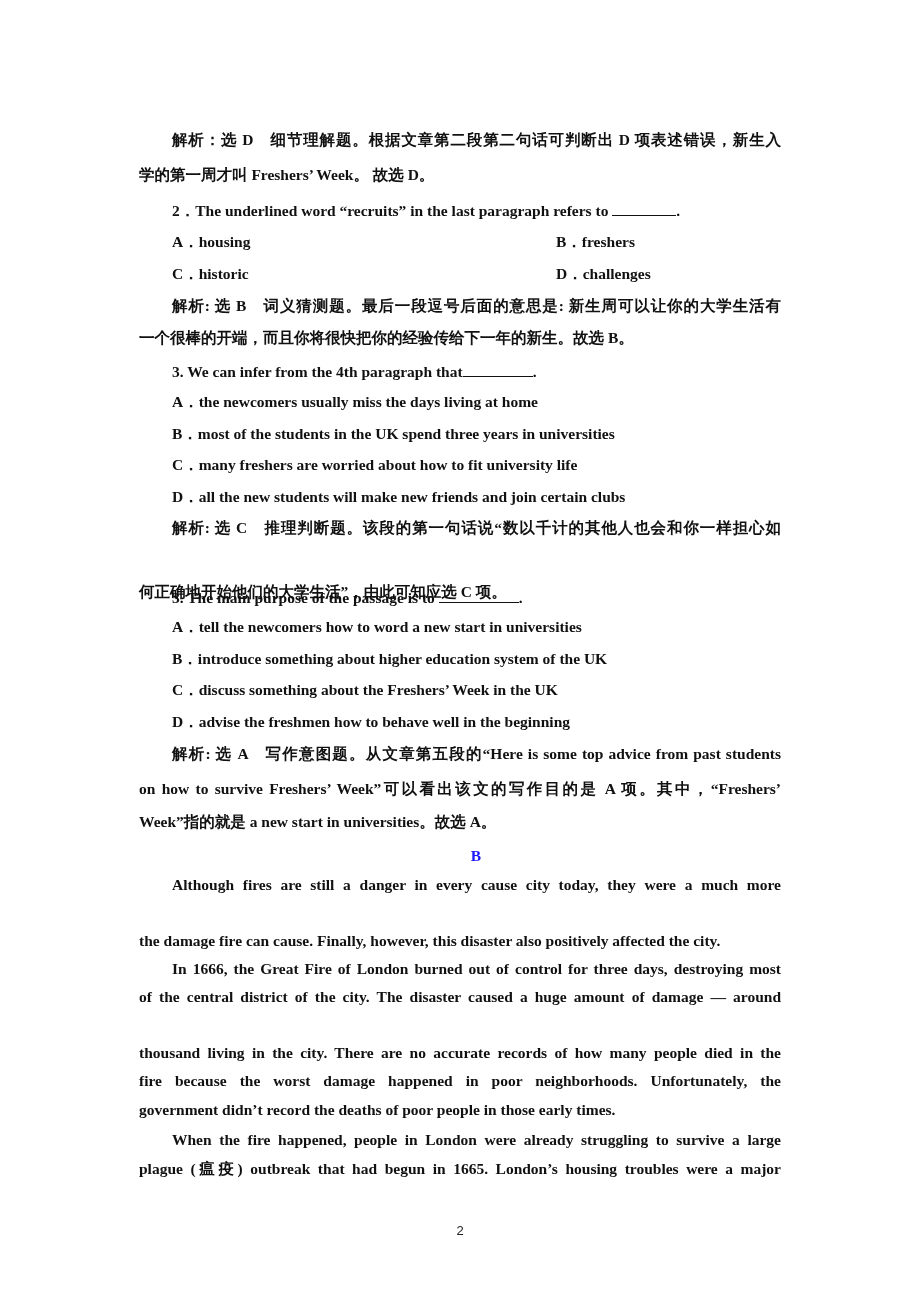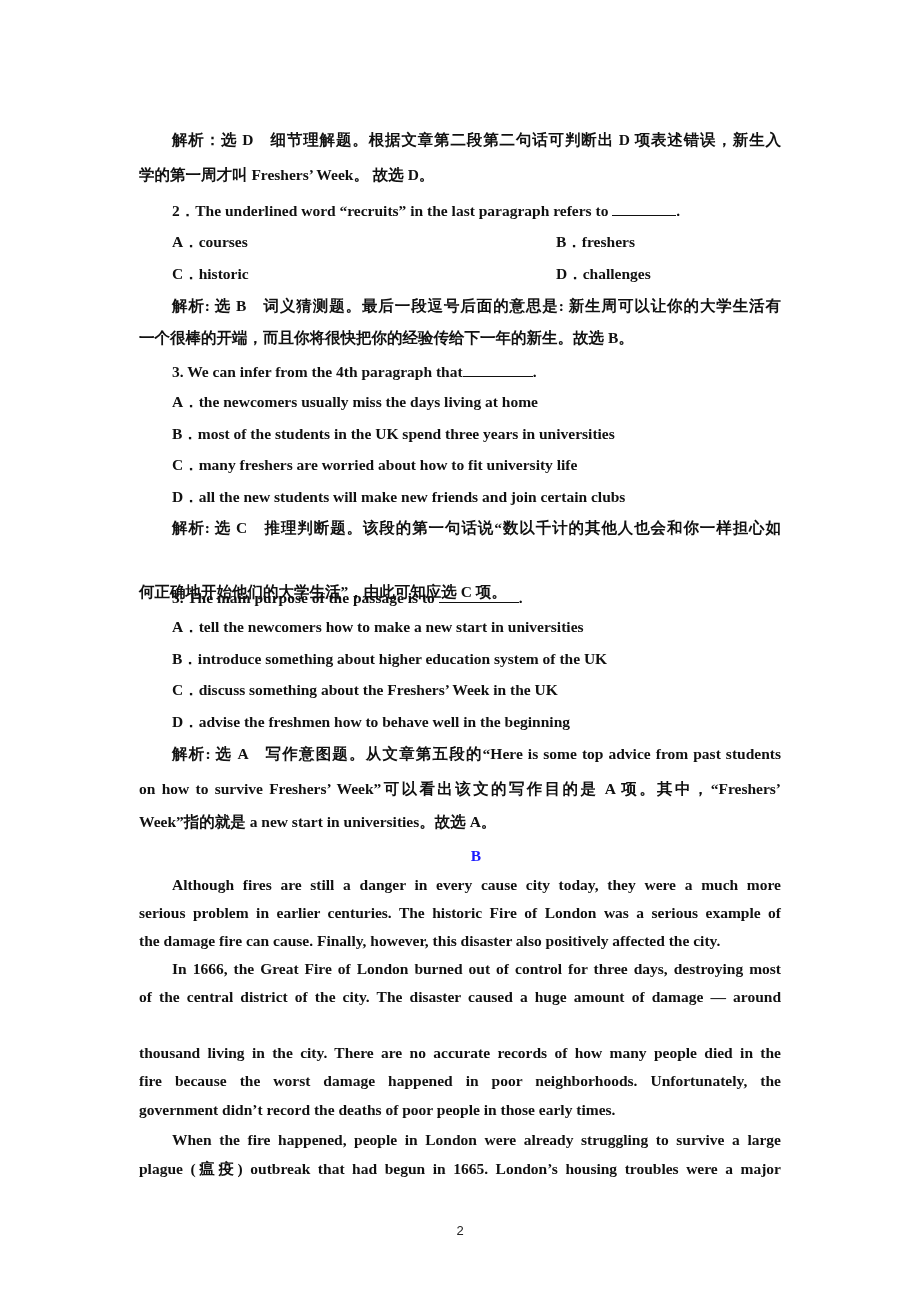--- a/index.html
+++ b/index.html
@@ -19,21 +19,21 @@
 
 <div class="page">
 
   <div class="line ind just" style="top:114px">解析：选 D　细节理解题。根据文章第二段第二句话可判断出 D 项表述错误，新生入</div>
   <div class="line" style="top:149px">学的第一周才叫 Freshers’ Week。 故选 D。</div>
 
   <div class="line ind" style="top:185px">
     <span>2．The underlined word “recruits” in the last paragraph refers to </span><span class="blank" style="width:64px"></span><span>.</span>
   </div>
   <div class="line ind" style="top:216px">
-    <span>A．courses</span>
+    <span>A．housing</span>
   </div>
   <div class="line" style="top:216px; left:556px; width:220px">B．freshers</div>
   <div class="line ind" style="top:248px">C．historic</div>
   <div class="line" style="top:248px; left:556px; width:220px">D．challenges</div>
 
   <div class="line ind just" style="top:280px">解析: 选 B　词义猜测题。最后一段逗号后面的意思是: 新生周可以让你的大学生活有</div>
   <div class="line" style="top:312px">一个很棒的开端，而且你将很快把你的经验传给下一年的新生。故选 B。</div>
 
   <div class="line ind" style="top:346px">
     <span>3. We can infer from the 4th paragraph that</span><span class="blank" style="width:70px"></span><span>.</span>
@@ -42,33 +42,32 @@
   <div class="line ind" style="top:408px">B．most of the students in the UK spend three years in universities</div>
   <div class="line ind" style="top:439px">C．many freshers are worried about how to fit university life</div>
   <div class="line ind" style="top:471px">D．all the new students will make new friends and join certain clubs</div>
 
   <div class="line ind just" style="top:502px">解析: 选 C　推理判断题。该段的第一句话说“数以千计的其他人也会和你一样担心如</div>
   <div class="line" style="top:566px">何正确地开始他们的大学生活”，由此可知应选 C 项。</div>
 
   <div class="line ind" style="top:572px">
     <span>3. The main purpose of the passage is to </span><span class="blank" style="width:80px"></span><span>.</span>
   </div>
-  <div class="line ind" style="top:601px">A．tell the newcomers how to make a new start in universities</div>
+  <div class="line ind" style="top:601px">A．tell the newcomers how to word a new start in universities</div>
   <div class="line ind" style="top:633px">B．introduce something about higher education system of the UK</div>
   <div class="line ind" style="top:664px">C．discuss something about the Freshers’ Week in the UK</div>
   <div class="line ind" style="top:696px">D．advise the freshmen how to behave well in the beginning</div>
 
   <div class="line ind just" style="top:728px">解析: 选 A　写作意图题。从文章第五段的“Here is some top advice from past students</div>
   <div class="line just" style="top:763px">on how to survive Freshers’ Week”可以看出该文的写作目的是 A 项。其中，“Freshers’</div>
   <div class="line" style="top:796px">Week”指的就是 a new start in universities。故选 A。</div>
 
   <div class="sectionB" style="top:831px">B</div>
 
   <div class="line ind just" style="top:859px">Although fires are still a danger in every cause city today, they were a much more</div>
-  <div class="line just" style="top:887px">serious problem in earlier centuries. The historic Fire of London was a serious example of</div>
   <div class="line" style="top:915px">the damage fire can cause. Finally, however, this disaster also positively affected the city.</div>
 
   <div class="line ind just" style="top:943px">In 1666, the Great Fire of London burned out of control for three days, destroying most</div>
   <div class="line just" style="top:971px">of the central district of the city. The disaster caused a huge amount of damage — around</div>
   <div class="line just" style="top:1027px">thousand living in the city. There are no accurate records of how many people died in the</div>
   <div class="line just" style="top:1055px">fire because the worst damage happened in poor neighborhoods. Unfortunately, the</div>
   <div class="line" style="top:1084px">government didn’t record the deaths of poor people in those early times.</div>
 
   <div class="line ind just" style="top:1114px">When the fire happened, people in London were already struggling to survive a large</div>
   <div class="line just" style="top:1143px">plague (瘟疫) outbreak that had begun in 1665. London’s housing troubles were a major</div>

